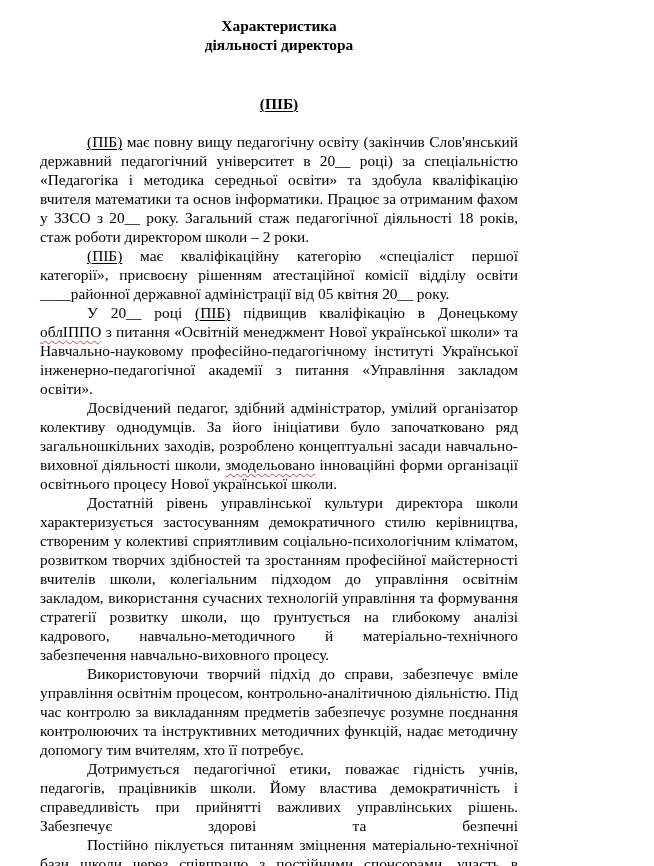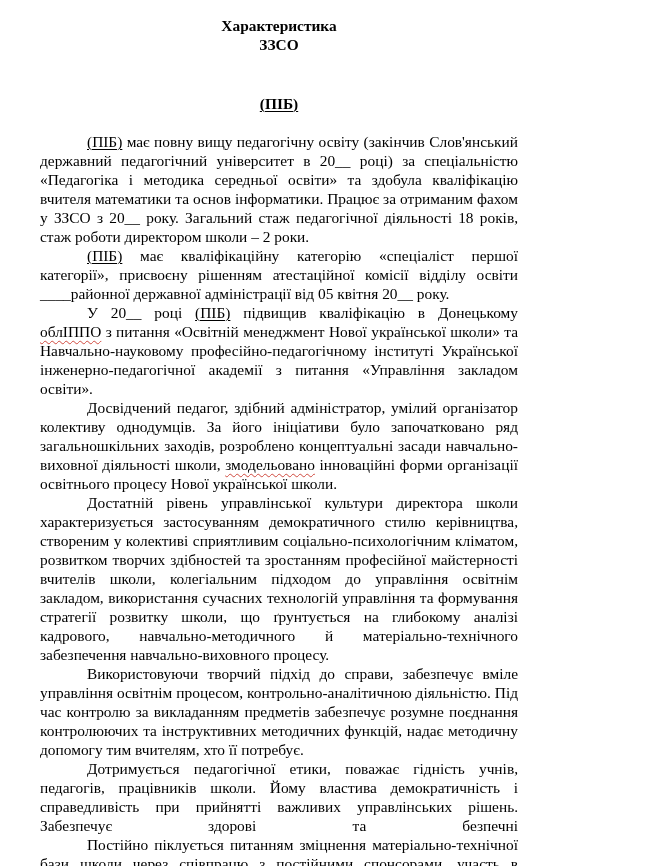--- a/index.html
+++ b/index.html
@@ -35,21 +35,21 @@
     text-decoration-thickness: 1px;
     text-underline-offset: 3px;
   }
 </style>
 </head>
 <body>
 
 <div class="page">
   <div class="doc-title">
       <div class="title-line">Характеристика</div>
-      <div class="title-line">ЗЗСО</div>
+      <div class="title-line">діяльності директора</div>
       <div class="title-line u">(ПІБ)</div>
     </div>
   <div class="doc-body">
       <p class="para"><span class="u">(ПІБ)</span><span> має повну вищу педагогічну освіту (закінчив Слов'янський державний педагогічний університет в 20__ році) за спеціальністю «Педагогіка і методика середньої освіти» та здобула кваліфікацію вчителя математики та основ інформатики. Працює за отриманим фахом у ЗЗСО з 20__ року. Загальний стаж педагогічної діяльності 18 років, стаж роботи директором школи – 2 роки.</span></p>
       <p class="para"><span class="u">(ПІБ)</span><span> має кваліфікаційну категорію «спеціаліст першої категорії», присвоєну рішенням атестаційної комісії відділу освіти ____районної державної адміністрації від 05 квітня 20__ року.</span></p>
       <p class="para"><span>У 20__ році </span><span class="u">(ПІБ)</span><span> підвищив кваліфікацію в Донецькому </span><span class="sp" style="text-decoration-color: rgb(208, 74, 63);">облІППО</span><span> з питання «Освітній менеджмент Нової української школи» та Навчально-науковому професійно-педагогічному інституті Української інженерно-педагогічної академії з питання «Управління закладом освіти».</span></p>
       <p class="para"><span>Досвідчений педагог, здібний адміністратор, умілий організатор колективу однодумців. За його ініціативи було започатковано ряд загальношкільних заходів, розроблено концептуальні засади навчально-виховної діяльності школи, </span><span class="sp" style="text-decoration-color: rgb(208, 74, 63);">змодельовано</span><span> інноваційні форми організації освітнього процесу Нової української школи.</span></p>
       <p class="para"><span>Достатній рівень управлінської культури директора школи характеризується застосуванням демократичного стилю керівництва, створеним у колективі сприятливим соціально-психологічним кліматом, розвитком творчих здібностей та зростанням професійної майстерності вчителів школи, колегіальним підходом до управління освітнім закладом, використання сучасних технологій управління та формування стратегії розвитку школи, що ґрунтується на глибокому аналізі кадрового, навчально-методичного й матеріально-технічного забезпечення навчально-виховного процесу.</span></p>
       <p class="para"><span>Використовуючи творчий підхід до справи, забезпечує вміле управління освітнім процесом, контрольно-аналітичною діяльністю. Під час контролю за викладанням предметів забезпечує розумне поєднання контролюючих та інструктивних методичних функцій, надає методичну допомогу тим вчителям, хто її потребує.</span></p>
       <p class="para justify-last"><span>Дотримується педагогічної етики, поважає гідність учнів, педагогів, працівників школи. Йому властива демократичність і справедливість при прийнятті важливих управлінських рішень. Забезпечує здорові та безпечні</span></p>

